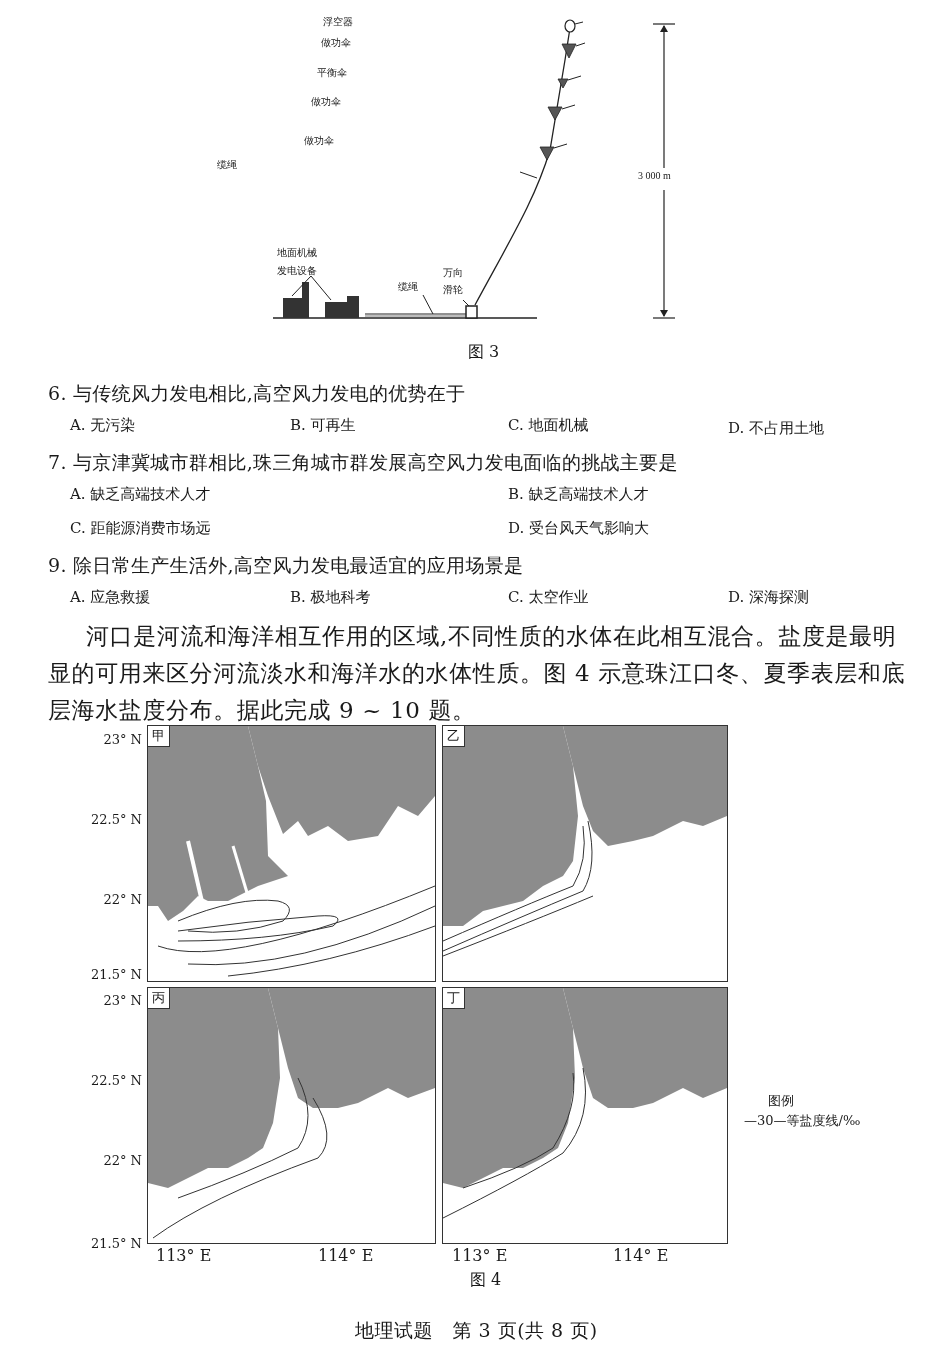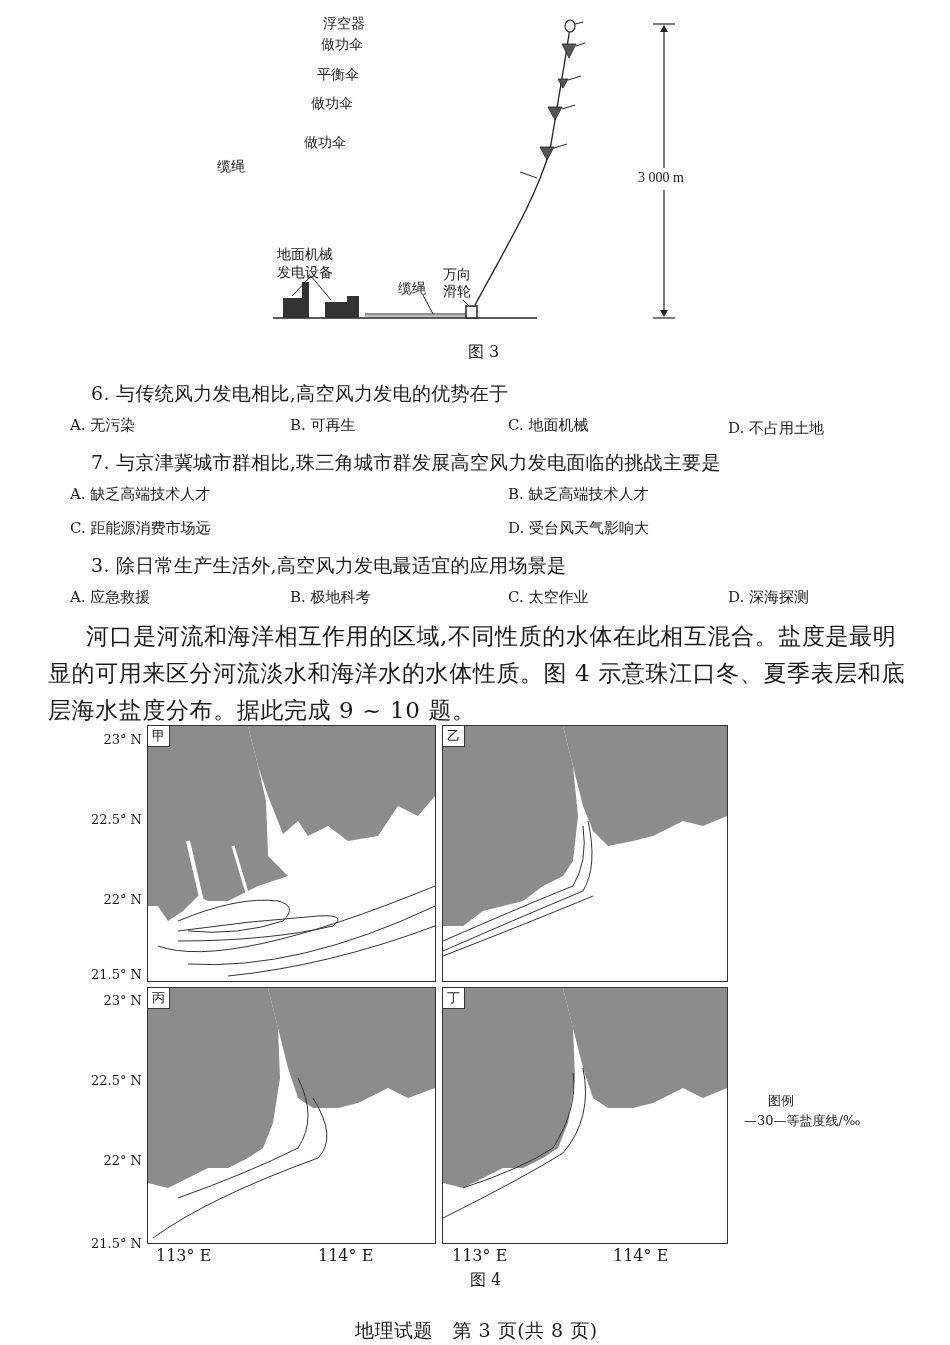--- a/index.html
+++ b/index.html
@@ -1,23 +1,23 @@
 <!DOCTYPE html>
 <html><head>
 <meta charset="utf-8">
 <style>
   html, body { margin:0; padding:0; background:#fff; }
   body { width:950px; height:1345px; position:relative; overflow:hidden;
          font-family: "DejaVu Serif", "Liberation Serif", serif; color:#1a1a1a; }
   .abs { position:absolute; }
   .fig3 { left:265px; top:0; width:460px; height:340px; }
   .fig3 svg { width:100%; height:100%; }
-  .lbl { font-size:14px; }
+  .lbl { font-size:10px; }
   .cap { font-size:16px; }
-  .q { left:48px; font-size:19px; letter-spacing:0.3px; white-space:nowrap;margin-left:43px; }
+  .q { left:48px; font-size:19px; letter-spacing:0.3px; white-space:nowrap; }
   .opt { font-size:15px; white-space:nowrap; }
   .para { left:48px; width:870px; font-size:23px; line-height:37px; letter-spacing:0.6px; }
   .map { position:absolute; border:1.5px solid #333; background:#fff; overflow:hidden; }
   .map svg { width:100%; height:100%; display:block; }
   .tag { position:absolute; left:0; top:0; background:#fff; border-right:1px solid #333; border-bottom:1px solid #333;
          font-size:13px; padding:1px 4px; }
   .lat { font-size:13px; text-align:right; width:70px; }
   .lon { font-size:16px; }
   .legend { font-size:13px; }
   .footer { font-size:19px; letter-spacing:0.5px; }
@@ -90,21 +90,21 @@
 <div class="abs opt" style="left:290px;top:416px">B. 可再生</div>
 <div class="abs opt" style="left:508px;top:416px">C. 地面机械</div>
 <div class="abs opt" style="left:728px;top:419px">D. 不占用土地</div>
 
 <div class="abs q" style="top:450px">7. 与京津冀城市群相比,珠三角城市群发展高空风力发电面临的挑战主要是</div>
 <div class="abs opt" style="left:70px;top:485px">A. 缺乏高端技术人才</div>
 <div class="abs opt" style="left:508px;top:485px">B. 缺乏高端技术人才</div>
 <div class="abs opt" style="left:70px;top:519px">C. 距能源消费市场远</div>
 <div class="abs opt" style="left:508px;top:519px">D. 受台风天气影响大</div>
 
-<div class="abs q" style="top:553px">3. 除日常生产生活外,高空风力发电最适宜的应用场景是</div>
+<div class="abs q" style="top:553px">9. 除日常生产生活外,高空风力发电最适宜的应用场景是</div>
 <div class="abs opt" style="left:70px;top:588px">A. 应急救援</div>
 <div class="abs opt" style="left:290px;top:588px">B. 极地科考</div>
 <div class="abs opt" style="left:508px;top:588px">C. 太空作业</div>
 <div class="abs opt" style="left:728px;top:588px">D. 深海探测</div>
 
 <div class="abs para" style="top:618px;text-indent:38px">河口是河流和海洋相互作用的区域,不同性质的水体在此相互混合。盐度是最明显的可用来区分河流淡水和海洋水的水体性质。图 4 示意珠江口冬、夏季表层和底层海水盐度分布。据此完成 9 ~ 10 题。</div>
 
 <div class="abs lat" style="left:72px;top:732px">23° N</div>
 <div class="abs lat" style="left:72px;top:812px">22.5° N</div>
 <div class="abs lat" style="left:72px;top:892px">22° N</div>

